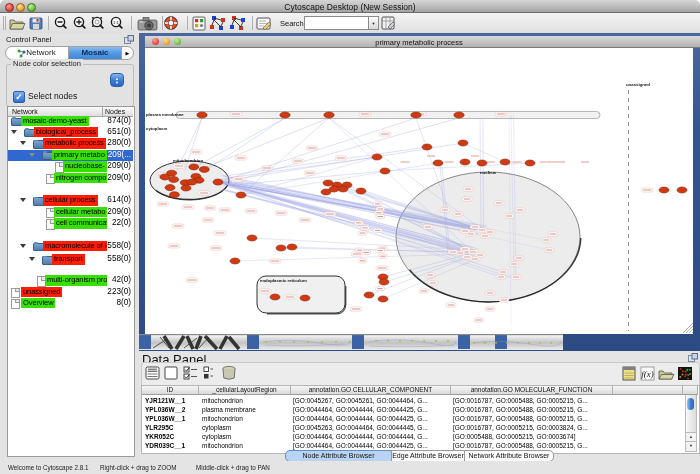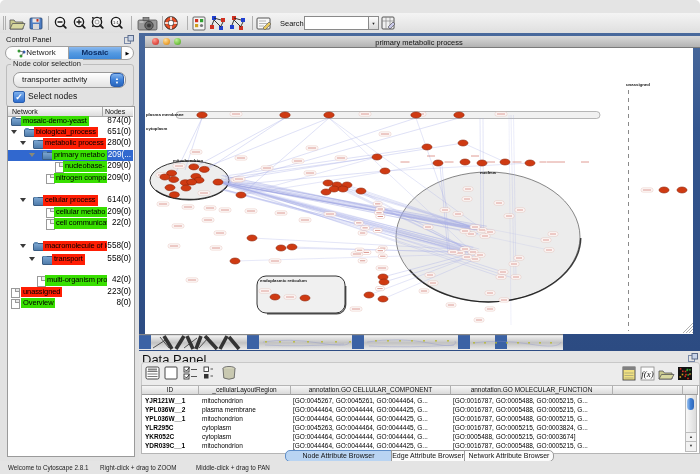--- a/index.html
+++ b/index.html
@@ -52,20 +52,26 @@
   .dc1{position:absolute;left:3px;font-weight:bold;}
   .dc2{position:absolute;left:60px;}
   .dc3{position:absolute;left:151px;}
   .dc4{position:absolute;left:311px;}
   #dtabs{left:146px;top:99px;height:12px;font-size:7px;color:#111;}
   .dtab{position:absolute;top:0;height:10px;line-height:10px;text-align:center;background:#fbfbfb;border:1px solid #9a9a9a;}
   #statusbar{left:0;top:461px;width:700px;height:13px;background:#e4e4e4;font-size:6.3px;color:#222;}
 </style></head>
 <body>
 <div id="app">
+  <div id="titlebar" class="abs">
+    <div class="abs tl" style="left:5px;background:radial-gradient(circle at 35% 30%,#ff9e94,#e5544a 55%,#b8352c);border:0.5px solid #92231c;"></div>
+    <div class="abs tl" style="left:16px;background:radial-gradient(circle at 35% 30%,#ffe0a0,#f0a93c 55%,#c87e1a);border:0.5px solid #996313;"></div>
+    <div class="abs tl" style="left:27px;background:radial-gradient(circle at 35% 30%,#c0f09a,#7cc94e 55%,#4f9427);border:0.5px solid #3d741c;"></div>
+    <div id="apptitle" class="abs">Cytoscape Desktop (New Session)</div>
+  </div>
   <div id="toolbar" class="abs">
       <svg class="abs" style="left:0;top:0;" width="700" height="20" viewBox="0 0 700 20">
     <line x1="3.5" y1="3" x2="3.5" y2="17" stroke="#b0b0b0" stroke-width="1"></line>
     <line x1="5.5" y1="3" x2="5.5" y2="17" stroke="#b0b0b0" stroke-width="1"></line>
     <line x1="48.5" y1="3" x2="48.5" y2="17" stroke="#b0b0b0" stroke-width="1"></line>
     <line x1="131.5" y1="3" x2="131.5" y2="17" stroke="#b0b0b0" stroke-width="1"></line>
     <line x1="162.5" y1="3" x2="162.5" y2="17" stroke="#b0b0b0" stroke-width="1"></line>
     <line x1="187.5" y1="3" x2="187.5" y2="17" stroke="#b0b0b0" stroke-width="1"></line>
     <line x1="252.5" y1="3" x2="252.5" y2="17" stroke="#b0b0b0" stroke-width="1"></line>
     <g>
@@ -163,21 +169,20 @@
           <circle cx="2" cy="2" r="1.5" fill="#30a030"></circle>
           <circle cx="7" cy="3" r="1.5" fill="#3060c0"></circle>
           <circle cx="4" cy="7" r="1.5" fill="#30a030"></circle>
           <path d="M2 2 L7 3 L4 7" fill="none" stroke="#555" stroke-width="0.7"></path>
         </svg>
       <div id="tab-mosaic" class="abs">Mosaic</div>
       <div id="tab-arr" class="abs">▶</div>
     </div>
     <div id="groupbox" class="abs"></div>
     <div id="grouplbl" class="abs">Node color selection</div>
-    <div id="combo" class="abs">transporter activity</div>
     <div id="combobtn" class="abs">
         <div style="top:2.5px;">▲</div>
         <div style="top:6.5px;">▼</div>
       </div>
     <div id="checkbox" class="abs">✓</div>
     <div id="checklbl" class="abs">Select nodes</div>
     <div id="treebox" class="abs">
       <div id="treehdr" class="abs">
           <span style="position:absolute;left:4px;top:0.5px;">Network</span>
           <span style="position:absolute;left:97px;top:0.5px;">Nodes</span>

